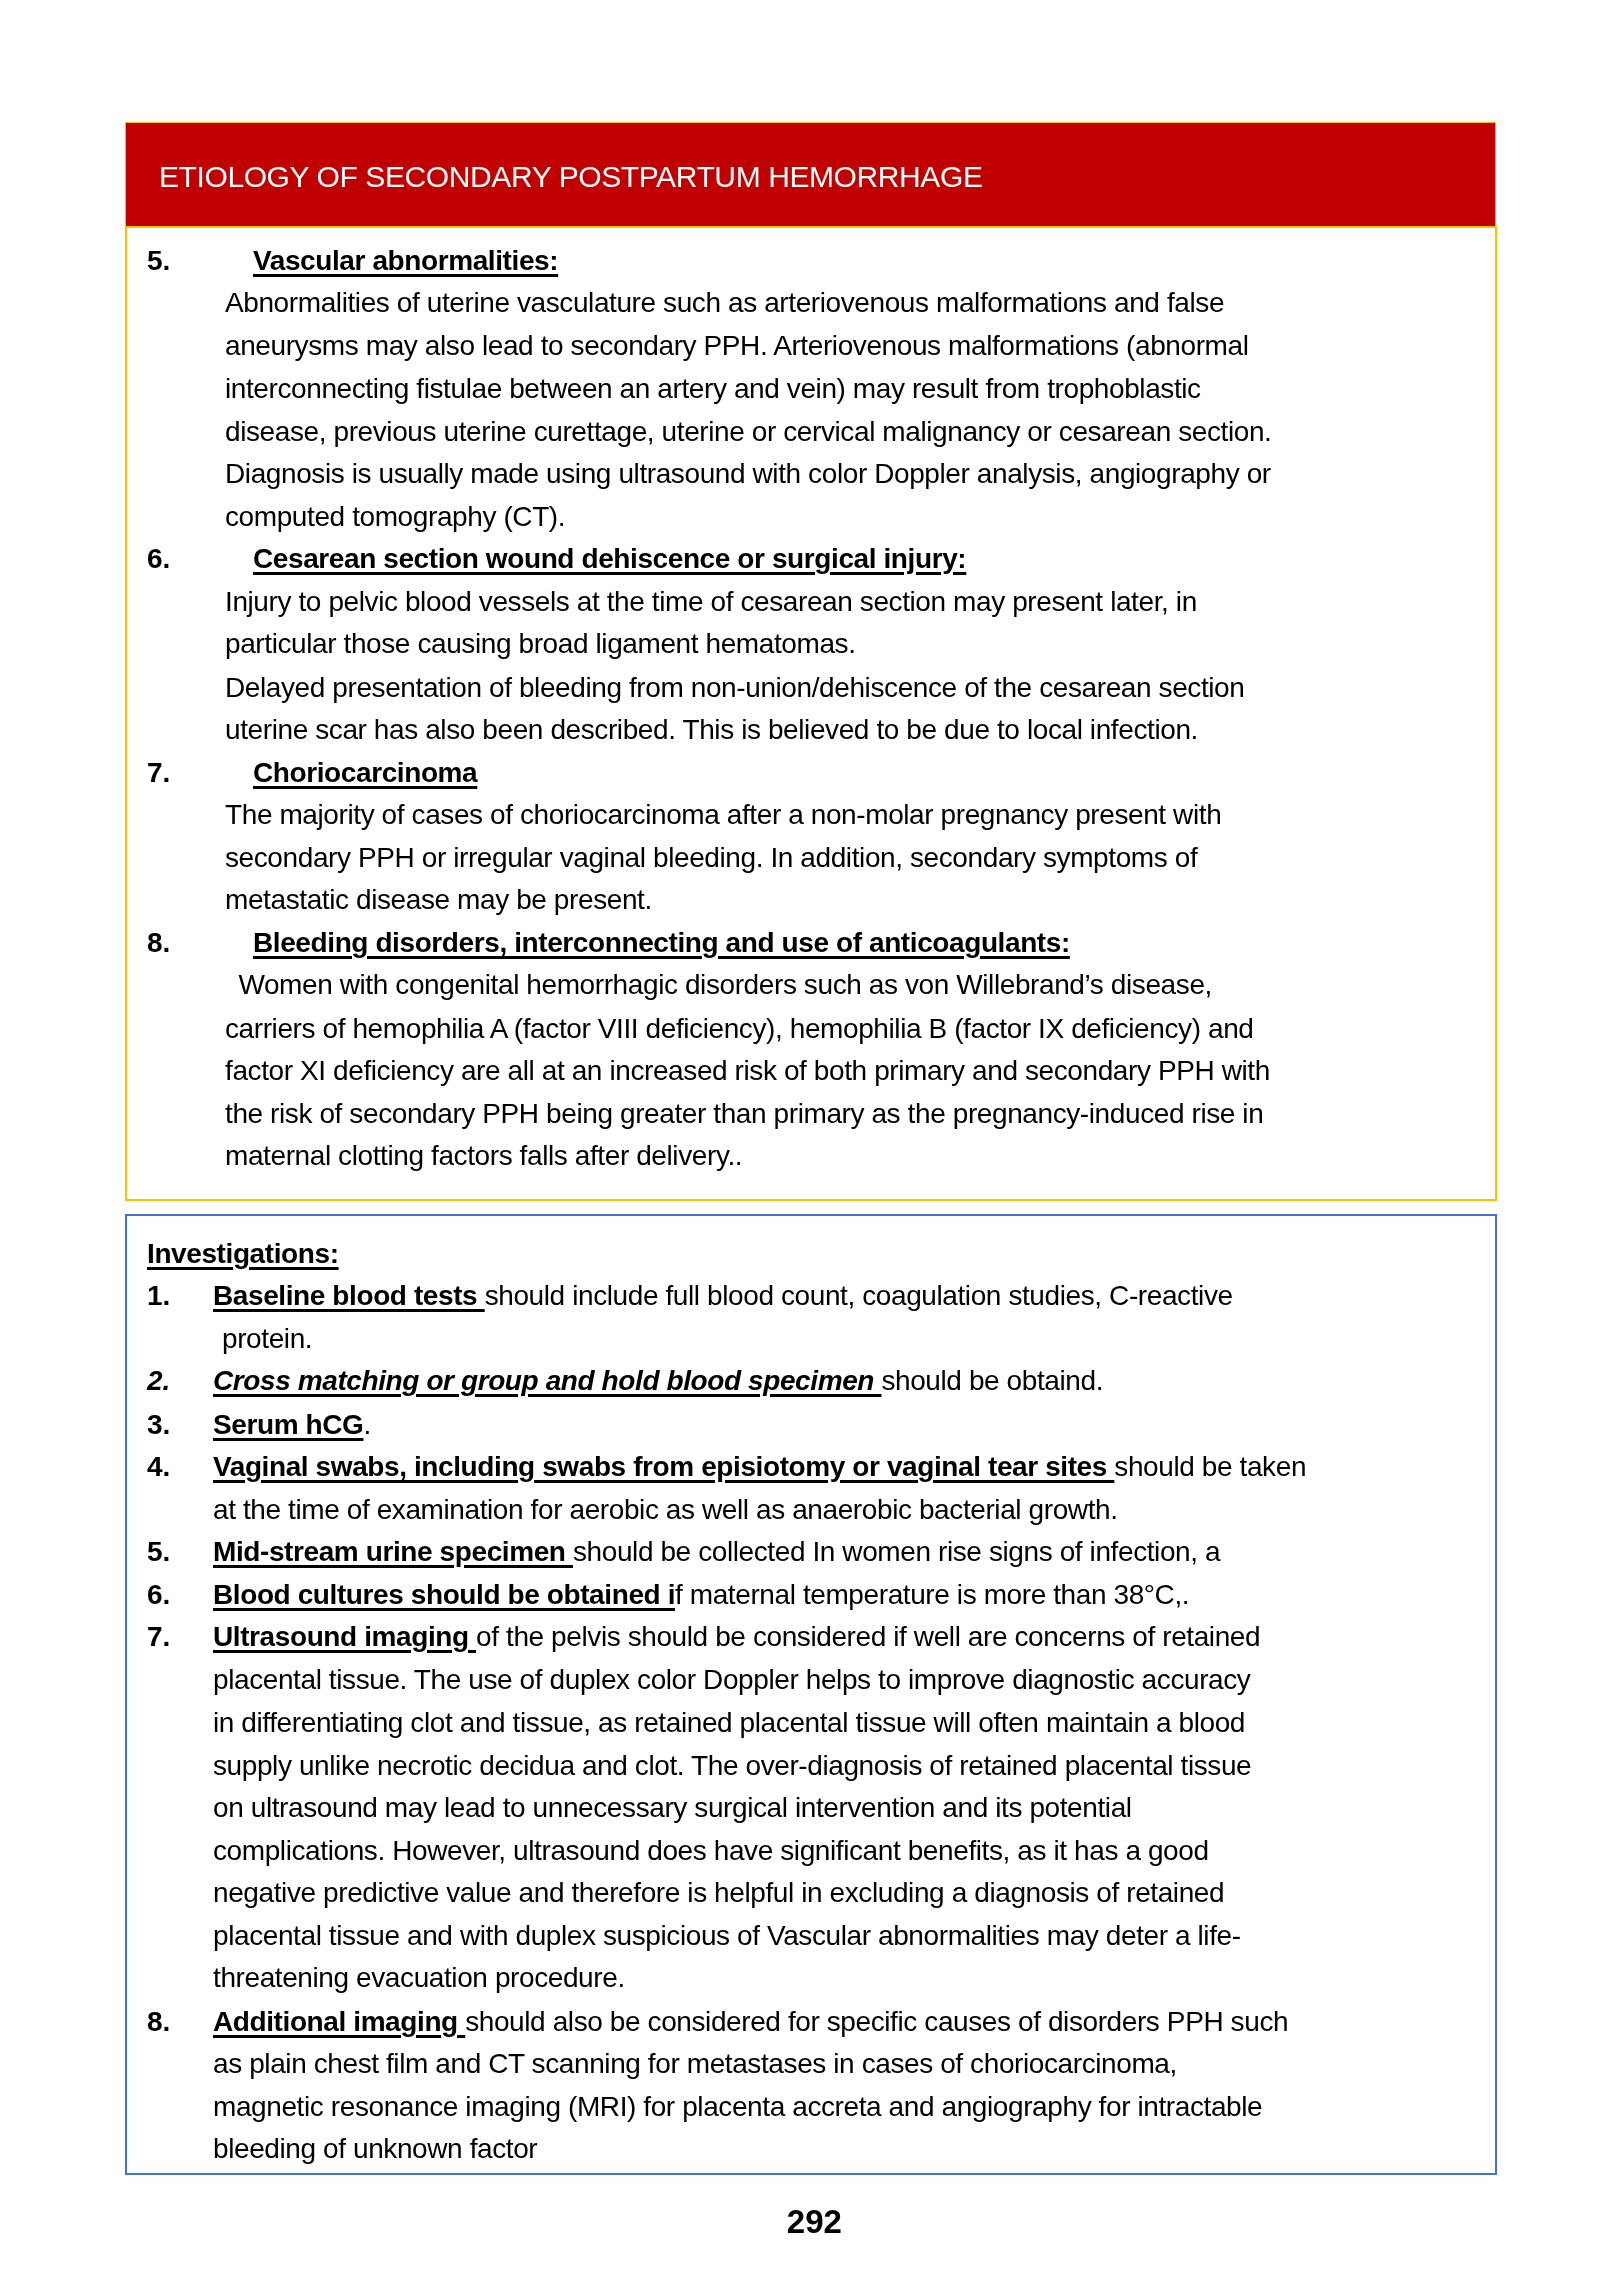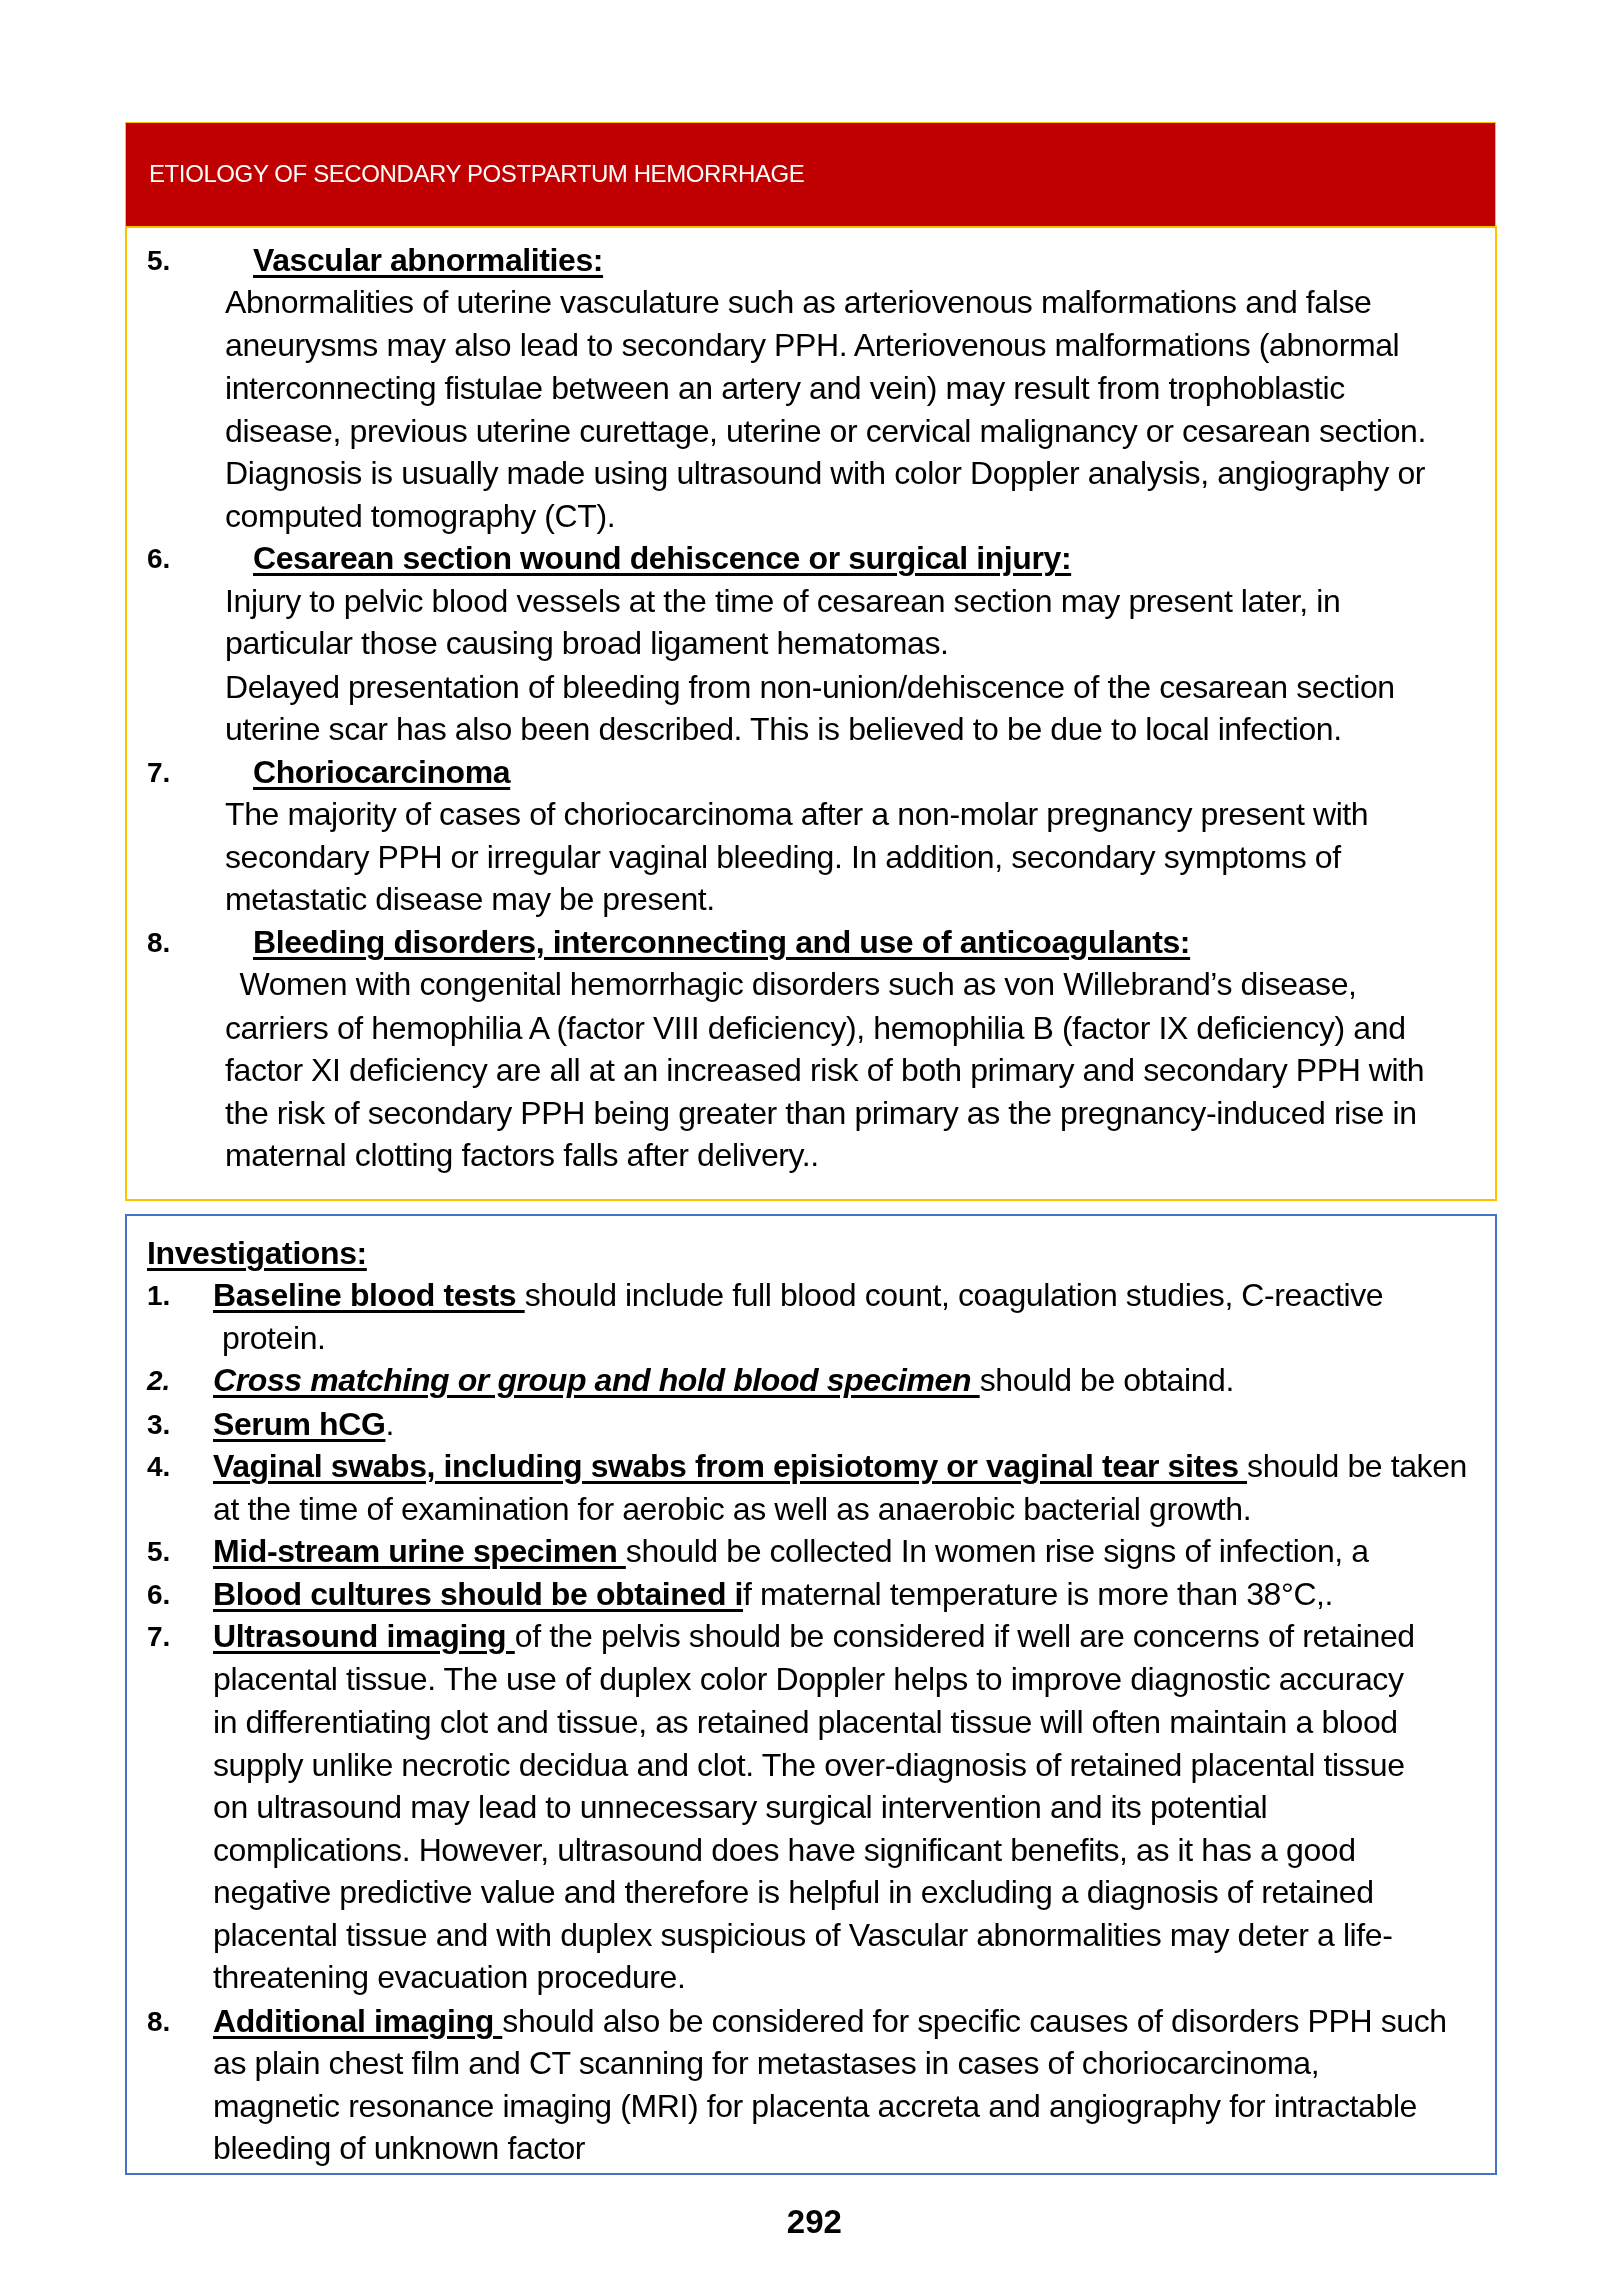--- a/index.html
+++ b/index.html
@@ -6,30 +6,30 @@
   body {
     width: 1621px; height: 2293px; position: relative; overflow: hidden;
     font-family: "Liberation Sans", "DejaVu Sans", sans-serif;
     color: #000;
   }
   .header {
     position: absolute; left: 125px; top: 122px; width: 1371px; height: 106px;
     background: #C00000; border: 1px solid #FFC000; box-sizing: border-box;
   }
   .header-title {
-    position: absolute; left: 23px; top: 37px; color: #fff;
-    font-size: 24px; letter-spacing: -0.4px; white-space: nowrap;
+    position: absolute; left: 33px; top: 37px; color: #fff;
+    font-size: 30px; letter-spacing: -0.4px; white-space: nowrap;
   }
   .box {
     position: absolute; left: 125px; width: 1372px; box-sizing: border-box;
   }
   .yellow-box { top: 226px; height: 975px; border: 2.9px solid #FFC000; border-top: 2.9px solid #FFC000; }
   .blue-box { top: 1214px; height: 961px; border: 2.9px solid #4472C4; }
   .line {
-    position: absolute; white-space: nowrap; font-size: 32px; line-height: 43px;
+    position: absolute; white-space: nowrap; font-size: 28px; line-height: 43px;
     letter-spacing: -0.4px;
   }
   .num { position: absolute; font-weight: bold; font-size: 28px; line-height: 43px; }
   .b { font-weight: bold; }
   .u { text-decoration: underline; text-decoration-thickness: 2.9px; text-underline-offset: 3.9px; }
   .i { font-style: italic; }
   .page-number {
     position: absolute; left: 0; width: 1621px; top: 2203px; text-align: center;
     font-weight: bold; font-size: 33px; padding-left: 7.8px; box-sizing: border-box;
   }

